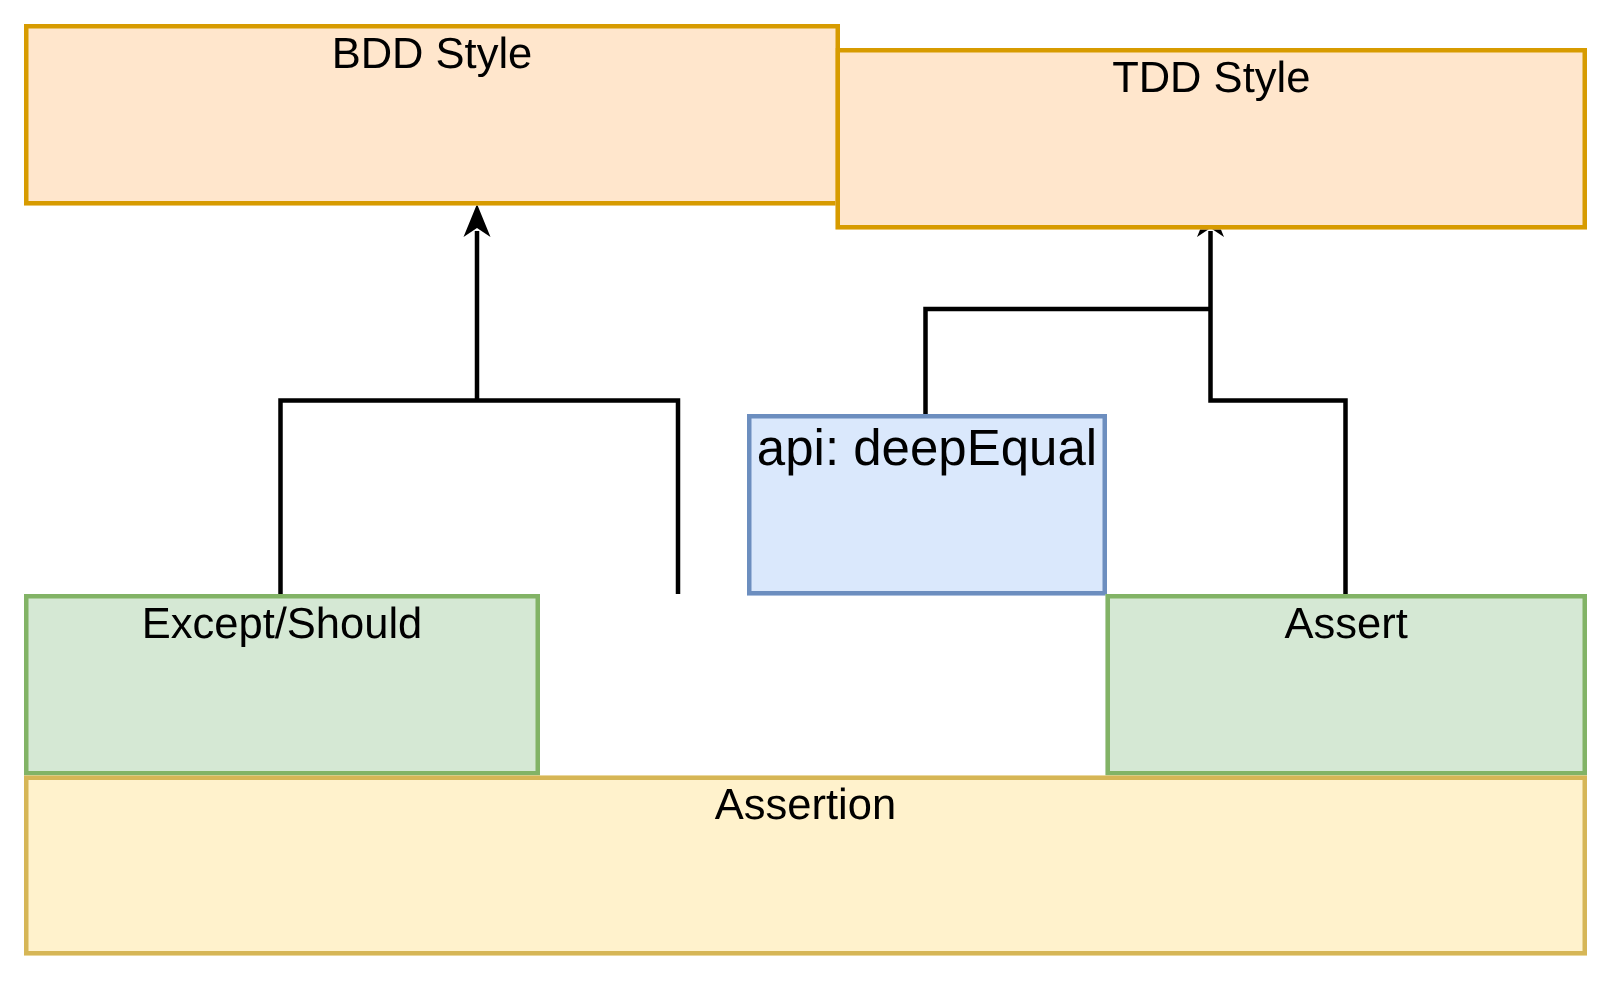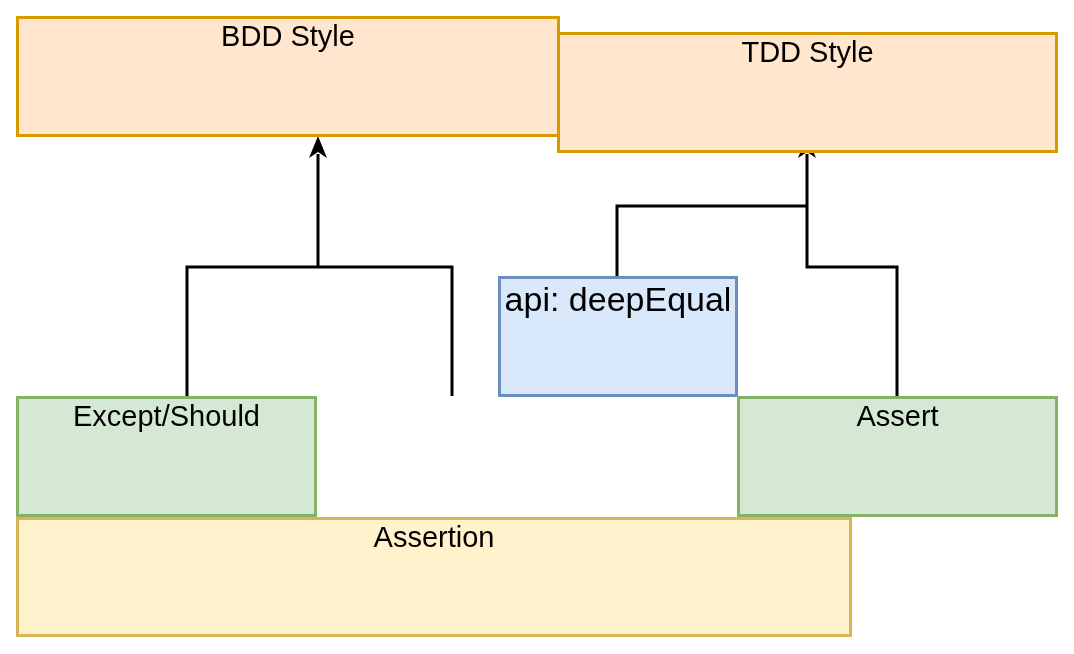--- a/index.html
+++ b/index.html
@@ -50,30 +50,30 @@
     border: 3px solid #6c8ebf;
     font-size: 34px;
   }
   .node-deep-equal { left: 498px; top: 276px; width: 240px; height: 121px; }
 
   
   .node-green {
     background: #d5e8d4;
     border: 3px solid #82b366;
   }
-  .node-except-should { left: 16px; top: 396px; width: 301px; height: 121px; }
+  .node-except-should { left: 16px; top: 396px; width: 344px; height: 121px; }
   .node-api-is-not-to-be { left: 357px; top: 396px; width: 383px; height: 121px; }
   .node-assert { left: 737px; top: 396px; width: 321px; height: 121px; }
 
   
   .node-yellow {
     background: #fff2cc;
     border: 3px solid #d6b656;
   }
-  .node-assertion { left: 16px; top: 517px; width: 836px; height: 120px; }
+  .node-assertion { left: 16px; top: 517px; width: 1042px; height: 120px; }
 
   .edge {
     fill: none;
     stroke: #000000;
     stroke-width: 3;
     stroke-linejoin: miter;
   }
   .arrowhead {
     fill: #000000;
     stroke: none;

